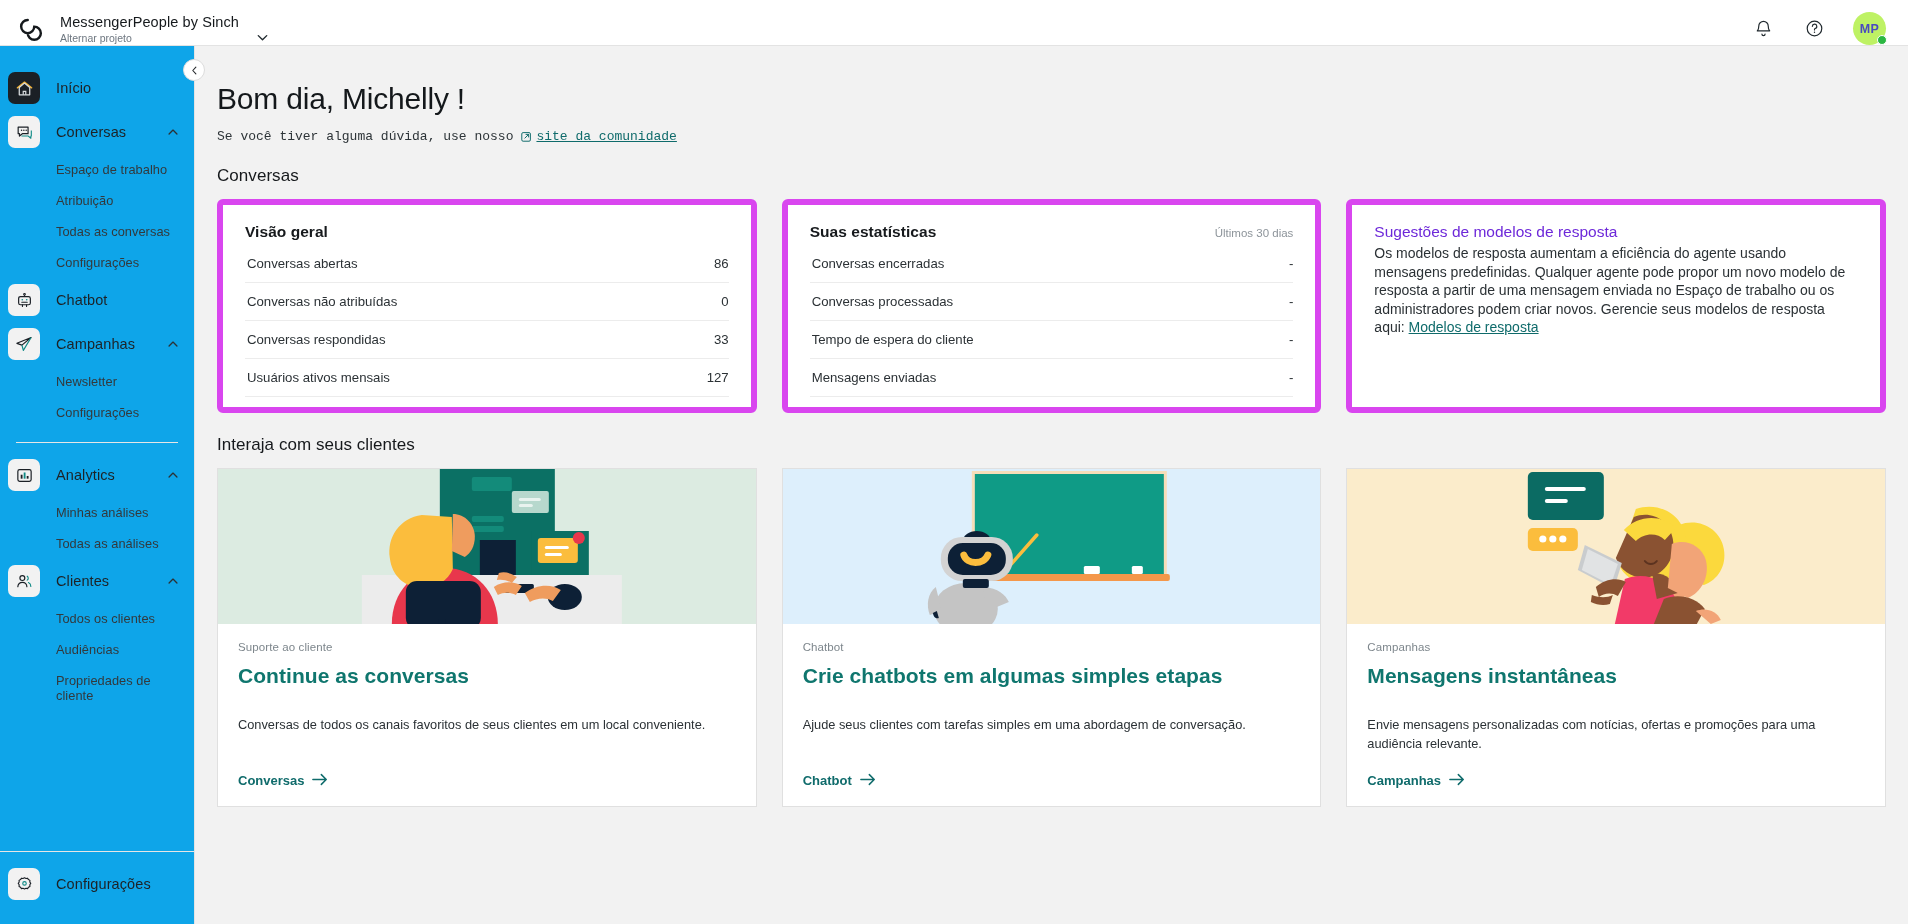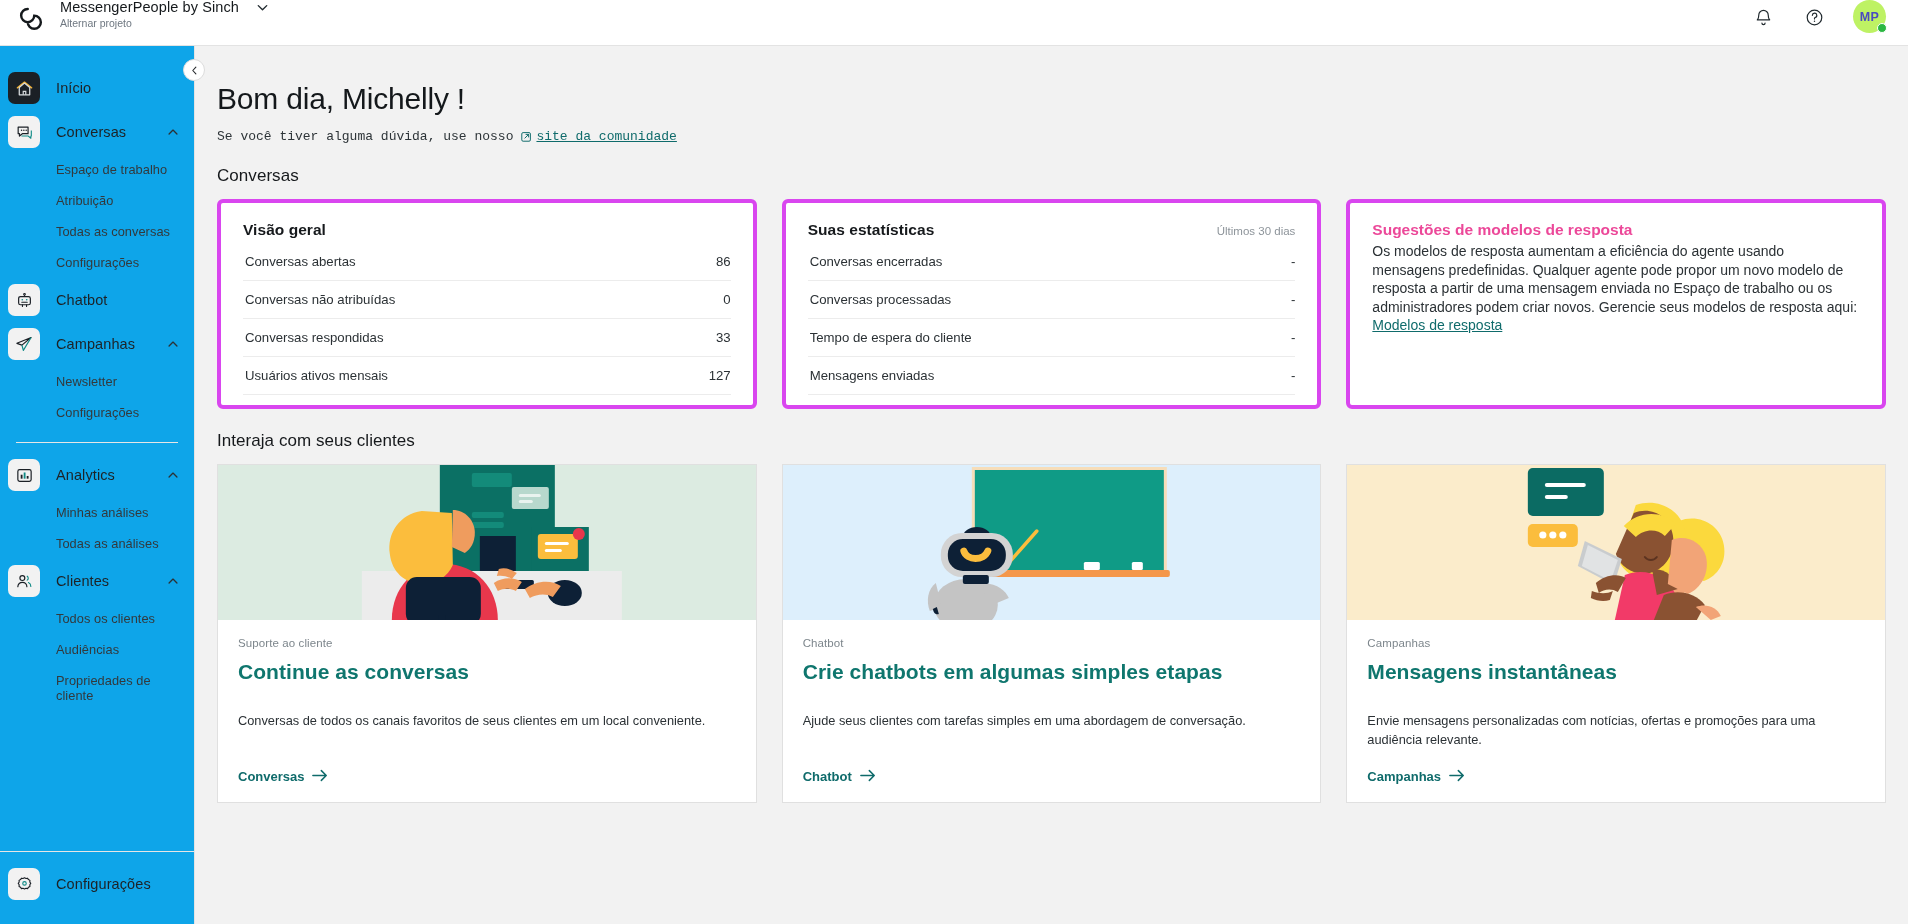--- a/index.html
+++ b/index.html
@@ -8,21 +8,21 @@
     font-family: "Liberation Sans", sans-serif;
     background: #f2f2f2;
     overflow: hidden;
   }
   .app { position: relative; width: 1908px; height: 924px; display: flex; flex-direction: column; }
 
   
   .topbar {
     height: 46px; min-height: 46px; background: #ffffff;
     border-bottom: 1px solid #e3e3e3;
-    display: flex; align-items: flex-start; padding: 0 22px 0 14px;
+    display: flex; align-items: flex-end; padding: 0 22px 0 14px;
     position: relative; z-index: 30;
   }
   .brand-logo { width: 34px; height: 34px; display:flex; align-items:center; justify-content:center; margin-right: 12px; }
   .brand-text { display: flex; flex-direction: column; justify-content: center; }
   .brand-title { font-size: 14.5px; color: #15191c; letter-spacing: .1px; line-height: 15px; }
   .brand-sub { font-size: 10.5px; color: #6e7780; line-height: 14px; margin-top: 1px; }
   .brand-caret { margin-left: 16px; display:flex; align-items:center; color:#20292e; }
   .topbar-spacer { flex: 1; }
   .top-icon { width: 34px; height: 34px; display:flex; align-items:center; justify-content:center; margin-left: 17px; cursor:pointer; }
   .avatar-wrap { position: relative; margin-left: 22px; width: 33px; height: 33px; }
@@ -76,34 +76,34 @@
     flex: 1; background: #f2f2f2; overflow: hidden; padding: 36px 22px 0 22px;
   }
   .greeting { font-size: 30px; color: #14181b; font-weight: 400; letter-spacing: -.2px; }
   .sub-line { margin-top: 13px; font-size: 13px; color: #2d3438; display:flex; align-items:center;font-family:Liberation Mono, monospace; }
   .ext-icon { margin: 0 3px 0 7px; display:flex; align-items:center; }
   .link { color: #0f6b6b; text-decoration: underline; cursor: pointer; }
   .section-title { font-size: 17px; color: #16191c; margin-top: 22px; margin-bottom: 13px; letter-spacing: .05px; }
 
   .card-row { display: flex; gap: 25px; }
   .card {
-    background: #fff; border: 4px solid #d946ef; border-radius: 6px; flex: 1;
+    background: #fff; border: 6px solid #d946ef; border-radius: 6px; flex: 1;
   }
   .stat-card { padding: 18px 22px 10px 22px; }
   .stat-head { display:flex; align-items: baseline; justify-content: space-between; margin-bottom: 4px; }
   .stat-title { font-size: 15.5px; font-weight: 600; color: #16191c; letter-spacing: .05px; }
   .stat-period { font-size: 11.5px; color: #8d949a; }
   .stat-row {
     display: flex; justify-content: space-between; align-items: center;
     font-size: 13.2px; color: #2b3135; padding: 11px 0 11px 2px;
     border-bottom: 1px solid #ececec;
   }
   .stat-value { color: #2b3135; }
   .tpl-card { padding: 18px 22px 20px 22px; }
-  .tpl-title { font-size: 15.5px; font-weight: 700; color: #ec4899; margin-bottom: 3px; }
+  .tpl-title { font-size: 15.5px; font-weight: 400; color: #6d28d9; margin-bottom: 3px; }
   .tpl-body { font-size: 14px; line-height: 18.5px; color: #2b3135; }
 
   
   .promo-row { display: flex; gap: 25px; margin-bottom: 20px; }
   .promo {
     background:#fff; border: 1px solid #e0e0e0; border-radius: 0; flex: 1;
     overflow: hidden; display:flex; flex-direction: column;
   }
   .promo-art { height: 155px; position: relative; overflow: hidden; }
   .promo-body { padding: 17px 20px 18px 20px; flex:1; display:flex; flex-direction:column; }

